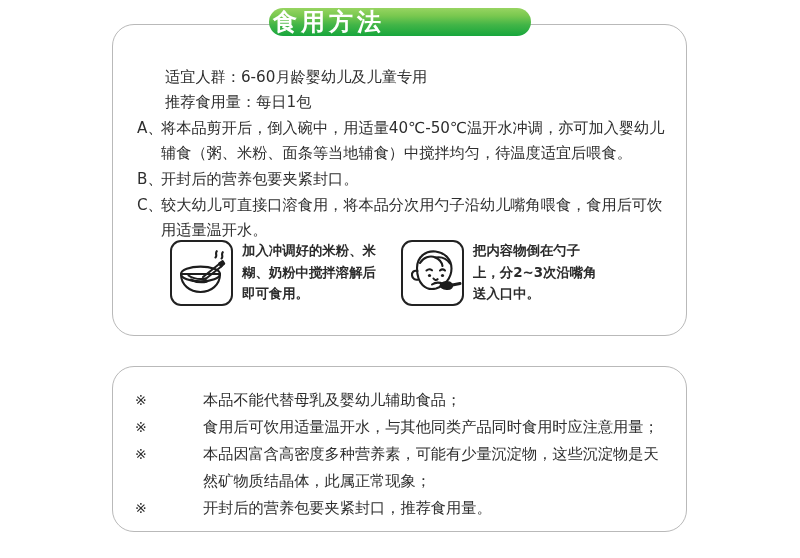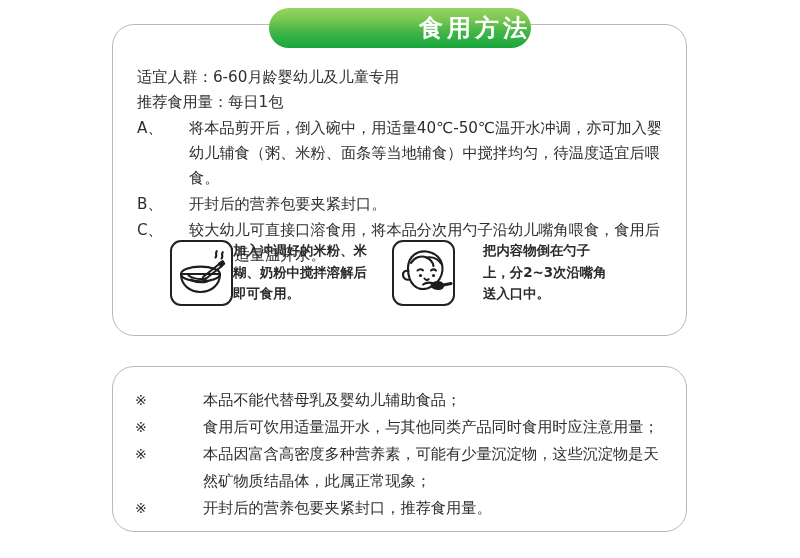--- a/index.html
+++ b/index.html
@@ -38,30 +38,30 @@
     left: 112px;
     top: 366px;
     width: 575px;
     height: 166px;
   }
 
   
   .banner {
     position: absolute;
     width: 262px;
-    height: 40px;
+    height: 28px;
     left: 50%;
     transform: translateX(-50%);
     border-radius: 20px;
     background: linear-gradient(to bottom,
                 #97d461 0%, #79c84f 28%,
                 #42b547 60%, #17a63c 100%);
     display: flex;
     align-items: center;
-    justify-content: flex-end;
+    justify-content: flex-start;
     z-index: 4;
   }
   #banner-usage { top: 8px; }
   #banner-notice { top: 350px; }
   .banner-text {
     color: #ffffff;
     font-size: 24px;
     font-weight: bold;
     letter-spacing: 4px;
     text-indent: 4px;
@@ -73,46 +73,47 @@
     position: absolute;
     left: 24px;
     right: 20px;
     top: 40px;
     font-size: 15.2px;
     line-height: 25px;
     color: #2e2e2e;
   }
   .plain-line {
     white-space: nowrap;
+    margin-left: 28px;
   }
   .listed {
     display: flex;
     align-items: flex-start;
     margin-top: 1px;
   }
   .listed .marker {
     flex: 0 0 auto;
     width: 24px;
   }
   .listed .body {
     flex: 1 1 auto;
-    margin-left: 28px;
   }
 
   
   .illus-row {
     position: absolute;
     left: 57px;
     top: 215px;
     display: flex;
     gap: 24px;
   }
   .illus-block {
     display: flex;
     align-items: flex-start;
+    gap: 9px;
   }
   .illus-frame {
     flex: 0 0 auto;
     width: 63px;
     height: 66px;
     border: 2px solid #222222;
     border-radius: 11px;
     box-sizing: border-box;
     display: flex;
     align-items: center;
@@ -120,21 +121,21 @@
     overflow: hidden;
     background: #ffffff;
   }
   .illus-caption {
     font-size: 13.4px;
     line-height: 21.5px;
     font-weight: bold;
     color: #2b2b2b;
     width: 135px;
   }
-  .illus-block.wide .illus-caption { width: 133px; margin-left: 28px; }
+  .illus-block.wide .illus-caption { width: 133px; }
 
   
   .notice-area {
     position: absolute;
     left: 22px;
     right: 16px;
     top: 20px;
     font-size: 15.2px;
     line-height: 27px;
     color: #2e2e2e;

